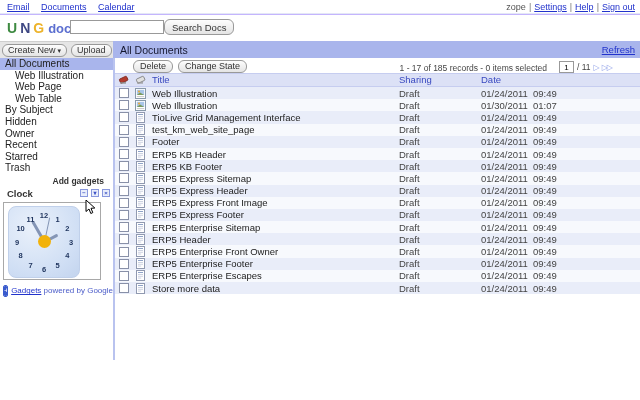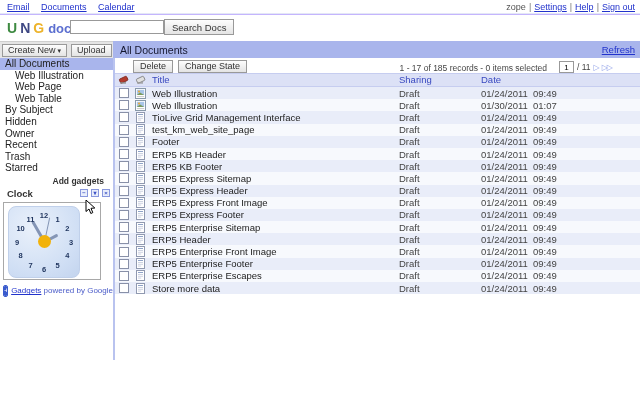--- a/index.html
+++ b/index.html
@@ -15,21 +15,21 @@
   .user{color:#555}
   .sep{color:#777;margin:0 3px}
 
   
   .logobar{position:absolute;left:0;top:15px;width:640px;height:26px;background:#fff}
   .logo{position:absolute;left:7px;top:5px;font-size:14px;font-weight:bold}
   .logo-letter{margin-right:3px}
   .logo-docs{color:#5b6ed0;font-weight:bold;margin-left:1px;font-size:13px}
   .searchbox{position:absolute;left:70px;top:5px;width:88px;height:12px;border:1px solid #999;
              font-size:10px;padding:0 2px;font-family:inherit}
-  .btn{background:linear-gradient(#fdfdfd,#e4e4e4);border:1px solid #999;border-radius:0;
+  .btn{background:linear-gradient(#fdfdfd,#e4e4e4);border:1px solid #999;border-radius:6px;
        font-size:9.5px;color:#333;padding:1px 7px;font-family:inherit;cursor:pointer;white-space:nowrap}
   .searchbtn{position:absolute;left:164px;top:4px;height:16px}
 
   
   .strip{position:absolute;left:0;top:41px;width:640px;height:17px;display:flex}
   .strip-left{width:113px;background:#e5e5e5;border-top:1px solid #cfcfcf;display:flex;
               align-items:center;gap:4px;padding-left:2px;box-sizing:border-box}
   .strip-left .btn{padding:0 5px;height:13px;font-size:9px;line-height:11px}
   .strip-right{flex:1;background:#a9b5ec;display:flex;align-items:center;
                justify-content:space-between;padding:0 5px 0 7px;font-size:10.5px;color:#15172e}
@@ -151,23 +151,23 @@
 
         <div class="side-item">By Subject</div>
 
         <div class="side-item alt">Hidden</div>
 
         <div class="side-item">Owner</div>
 
         <div class="side-item alt">Recent</div>
 
 
+        <div class="side-item alt">Starred</div>
+
         <div class="side-item">Trash</div>
-
-        <div class="side-item alt">Starred</div>
       </div>
     <div class="add-gadgets link-plain">Add gadgets</div>
 
     <div class="gadget">
       <div class="g-head">
         <span>Clock</span>
         <span class="g-controls">
           <span class="g-ctrl">−</span>
           <span class="g-ctrl">▾</span>
           <span class="g-ctrl">×</span>
@@ -534,21 +534,21 @@
           <span class="c-ic">
 
             <svg class="ic ic-doc" width="11" height="11" viewBox="0 0 11 11">
               <rect x="1.5" y="0.5" width="8" height="10" fill="#fff" stroke="#9099b0"></rect>
               <rect x="3" y="2" width="5" height="1" fill="#8fa3c8"></rect>
               <rect x="3" y="4" width="5" height="0.9" fill="#c8cede"></rect>
               <rect x="3" y="5.8" width="5" height="0.9" fill="#c8cede"></rect>
               <rect x="3" y="7.6" width="3.2" height="0.9" fill="#c8cede"></rect>
             </svg>
           </span>
-          <span class="c-title">ERP5 Enterprise Front Image</span>
+          <span class="c-title">ERP5 Enterprise Front Owner</span>
           <span class="c-share">Draft</span>
           <span class="c-date">
             <span class="d-date">01/24/2011</span>
             <span class="d-time">09:49</span>
           </span>
         </div>
 
         <div class="row icon-doc">
           <span class="c-cb">
             <span class="cb"></span>

